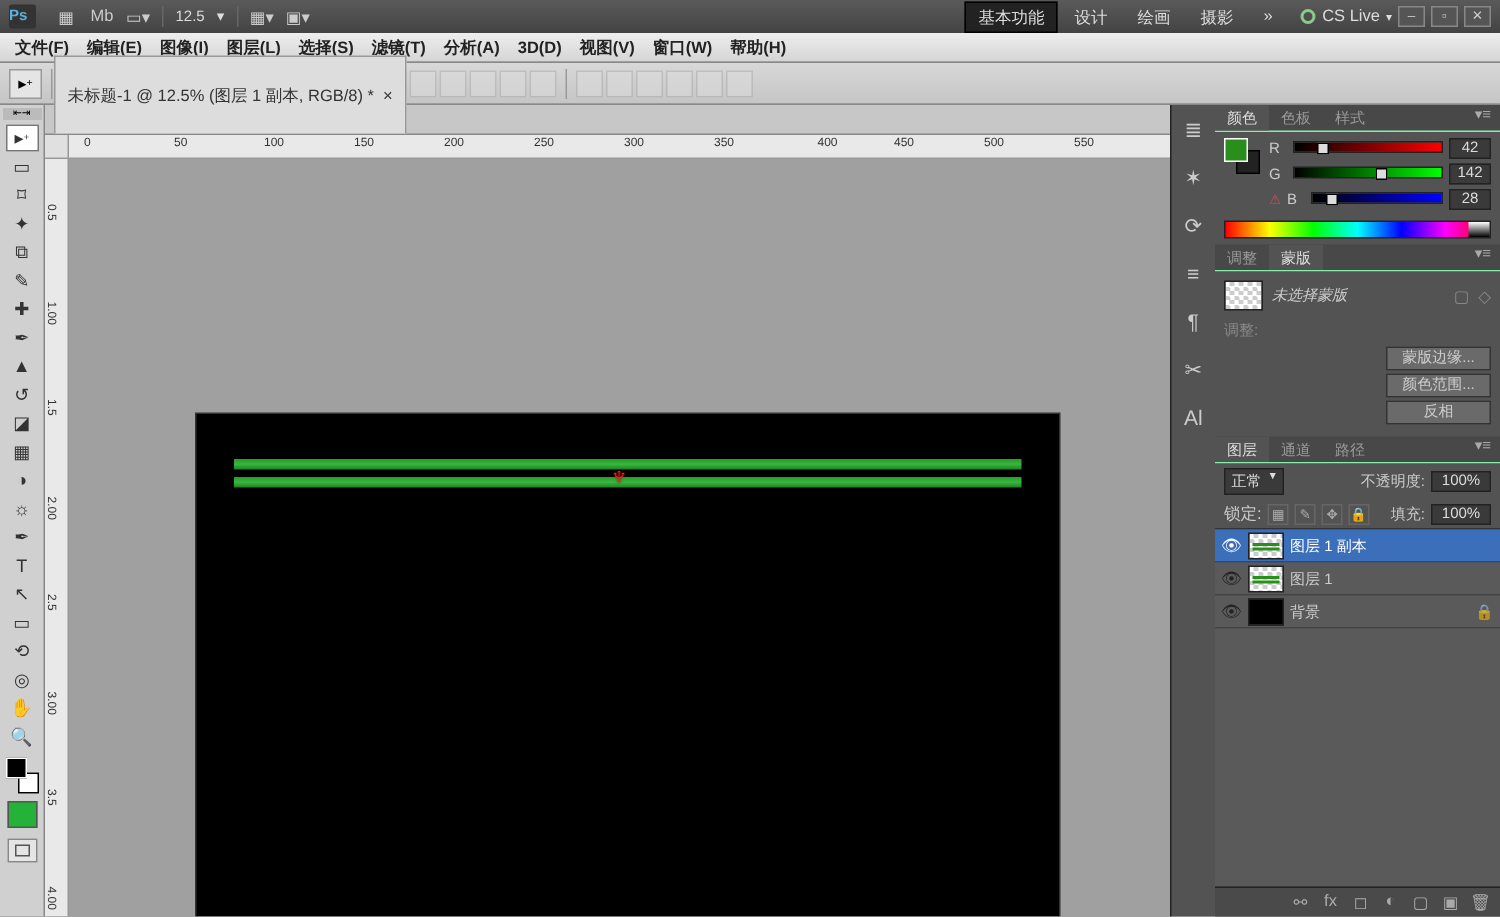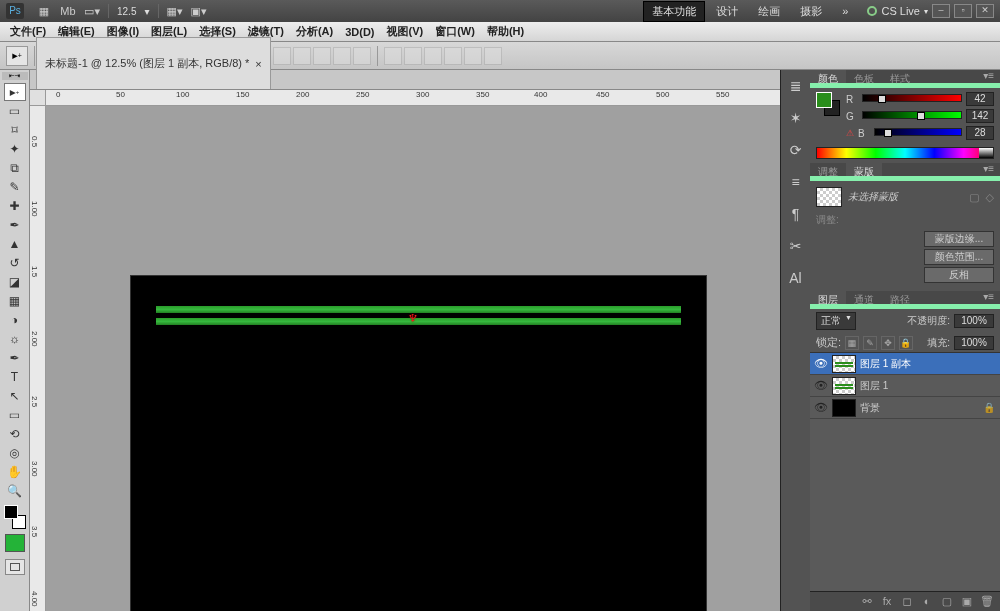--- a/index.html
+++ b/index.html
@@ -1,20 +1,20 @@
 <!DOCTYPE html>
 <html><head>
 <meta charset="utf-8">
 <style>
 * { margin: 0; padding: 0; box-sizing: border-box; font-family: "Microsoft YaHei", Arial, sans-serif; font-size: 11px; }
 body { background: #a0a0a0; width: 1000px; height: 611px; overflow: hidden; position: relative; }
 
 
 .top-toolbar { height: 22px; background: linear-gradient(#5a5a5a,#434343); display: flex; align-items: center; padding: 0 6px; color: #ddd; }
-.ps-logo { width: 18px; height: 16px; background: #333; color: #5ab0e0; font-weight: normal; font-size: 10px; text-align: center; line-height: 16px; border-radius: 2px; margin-right: 8px; }
+.ps-logo { width: 18px; height: 16px; background: #333; color: #5ab0e0; font-weight: bold; font-size: 10px; text-align: left; line-height: 16px; border-radius: 2px; margin-right: 8px; }
 .top-icon { width: 18px; height: 16px; margin: 0 3px; display: inline-flex; align-items: center; justify-content: center; color: #ccc; }
 .top-sep { width: 1px; height: 14px; background: #666; margin: 0 4px; }
 .zoom-label { margin: 0 4px; color: #ddd; font-size: 10px; }
 .top-right { margin-left: auto; display: flex; align-items: center; gap: 2px; }
 .workspace-btn { padding: 2px 8px; color: #ddd; border: 1px solid transparent; }
 .workspace-btn.active { background: #222; border-color: #000; }
 .cslive { display: flex; align-items: center; gap: 4px; margin-left: 8px; }
 .win-btn { width: 18px; height: 14px; border: 1px solid #888; margin-left: 2px; background: #555; text-align: center; line-height: 11px; font-size: 9px; color: #ccc; }
 
 
@@ -56,21 +56,21 @@
 .ruler-h .tick, .ruler-v .tick { position: absolute; font-size: 8px; color: #333; }
 .canvas-wrap { flex: 1; position: relative; overflow: hidden; margin-left: 16px; }
 .canvas { position: absolute; left: 85px; top: 170px; width: 575px; height: 345px; background: #000; box-shadow: 0 0 0 1px #333; }
 .greenline { position: absolute; left: 25px; width: 525px; height: 7px; background: linear-gradient(#2a9c2a,#36b83e,#228022); }
 .redmark { position: absolute; left: 275px; top: 31px; color: #ff1a1a; font-size: 18px; font-weight: bold; text-shadow: 0 0 2px #800; }
 
 
 .right-strip { width: 30px; background: #535353; border-left: 1px solid #222; display: flex; flex-direction: column; align-items: center; padding-top: 6px; gap: 12px; }
 .right-strip .ic { width: 20px; height: 20px; color: #ccc; display: flex; align-items: center; justify-content: center; font-size: 14px; }
 .right-panels { width: 190px; background: #535353; display: flex; flex-direction: column; color: #ccc; }
-.panel-tabs { display: flex; background: #484848; border-bottom: 5px solid #86efac; height: 18px; }
+.panel-tabs { display: flex; background: #484848; border-bottom: 1px solid #86efac; height: 18px; }
 .panel-tab { padding: 2px 8px; font-size: 10px; color: #999; }
 .panel-tab.act { background: #535353; color: #ddd; }
 .panel-menu { margin-left: auto; padding: 0 6px; color: #aaa; font-size: 10px; }
 
 
 .panel-color { padding: 4px 6px; background: #535353; }
 .color-row { display: flex; align-items: center; gap: 4px; margin-bottom: 3px; }
 .color-fgbg { width: 24px; height: 24px; position: relative; margin-right: 6px; }
 .color-fgbg .bb { width: 16px; height: 16px; background: #222; border: 1px solid #000; position: absolute; right: 0; bottom: 0; }
 .color-fgbg .ff { width: 16px; height: 16px; background: #2a8e1c; border: 1px solid #fff; position: absolute; left: 0; top: 0; }
@@ -235,21 +235,21 @@
     <div class="ruler-corner"></div>
     <div class="ruler-h">
       <span class="tick" style="left:10px">0</span>
       <span class="tick" style="left:70px">50</span>
       <span class="tick" style="left:130px">100</span>
       <span class="tick" style="left:190px">150</span>
       <span class="tick" style="left:250px">200</span>
       <span class="tick" style="left:310px">250</span>
       <span class="tick" style="left:370px">300</span>
       <span class="tick" style="left:430px">350</span>
-      <span class="tick" style="left:488px">400</span>
+      <span class="tick" style="left:499px">400</span>
       <span class="tick" style="left:550px">450</span>
       <span class="tick" style="left:610px">500</span>
       <span class="tick" style="left:670px">550</span>
     </div>
     <div class="ruler-v">
       <span class="tick" style="top:30px;writing-mode:vertical-rl">0.5</span>
       <span class="tick" style="top:95px;writing-mode:vertical-rl">1.00</span>
       <span class="tick" style="top:160px;writing-mode:vertical-rl">1.5</span>
       <span class="tick" style="top:225px;writing-mode:vertical-rl">2.00</span>
       <span class="tick" style="top:290px;writing-mode:vertical-rl">2.5</span>

